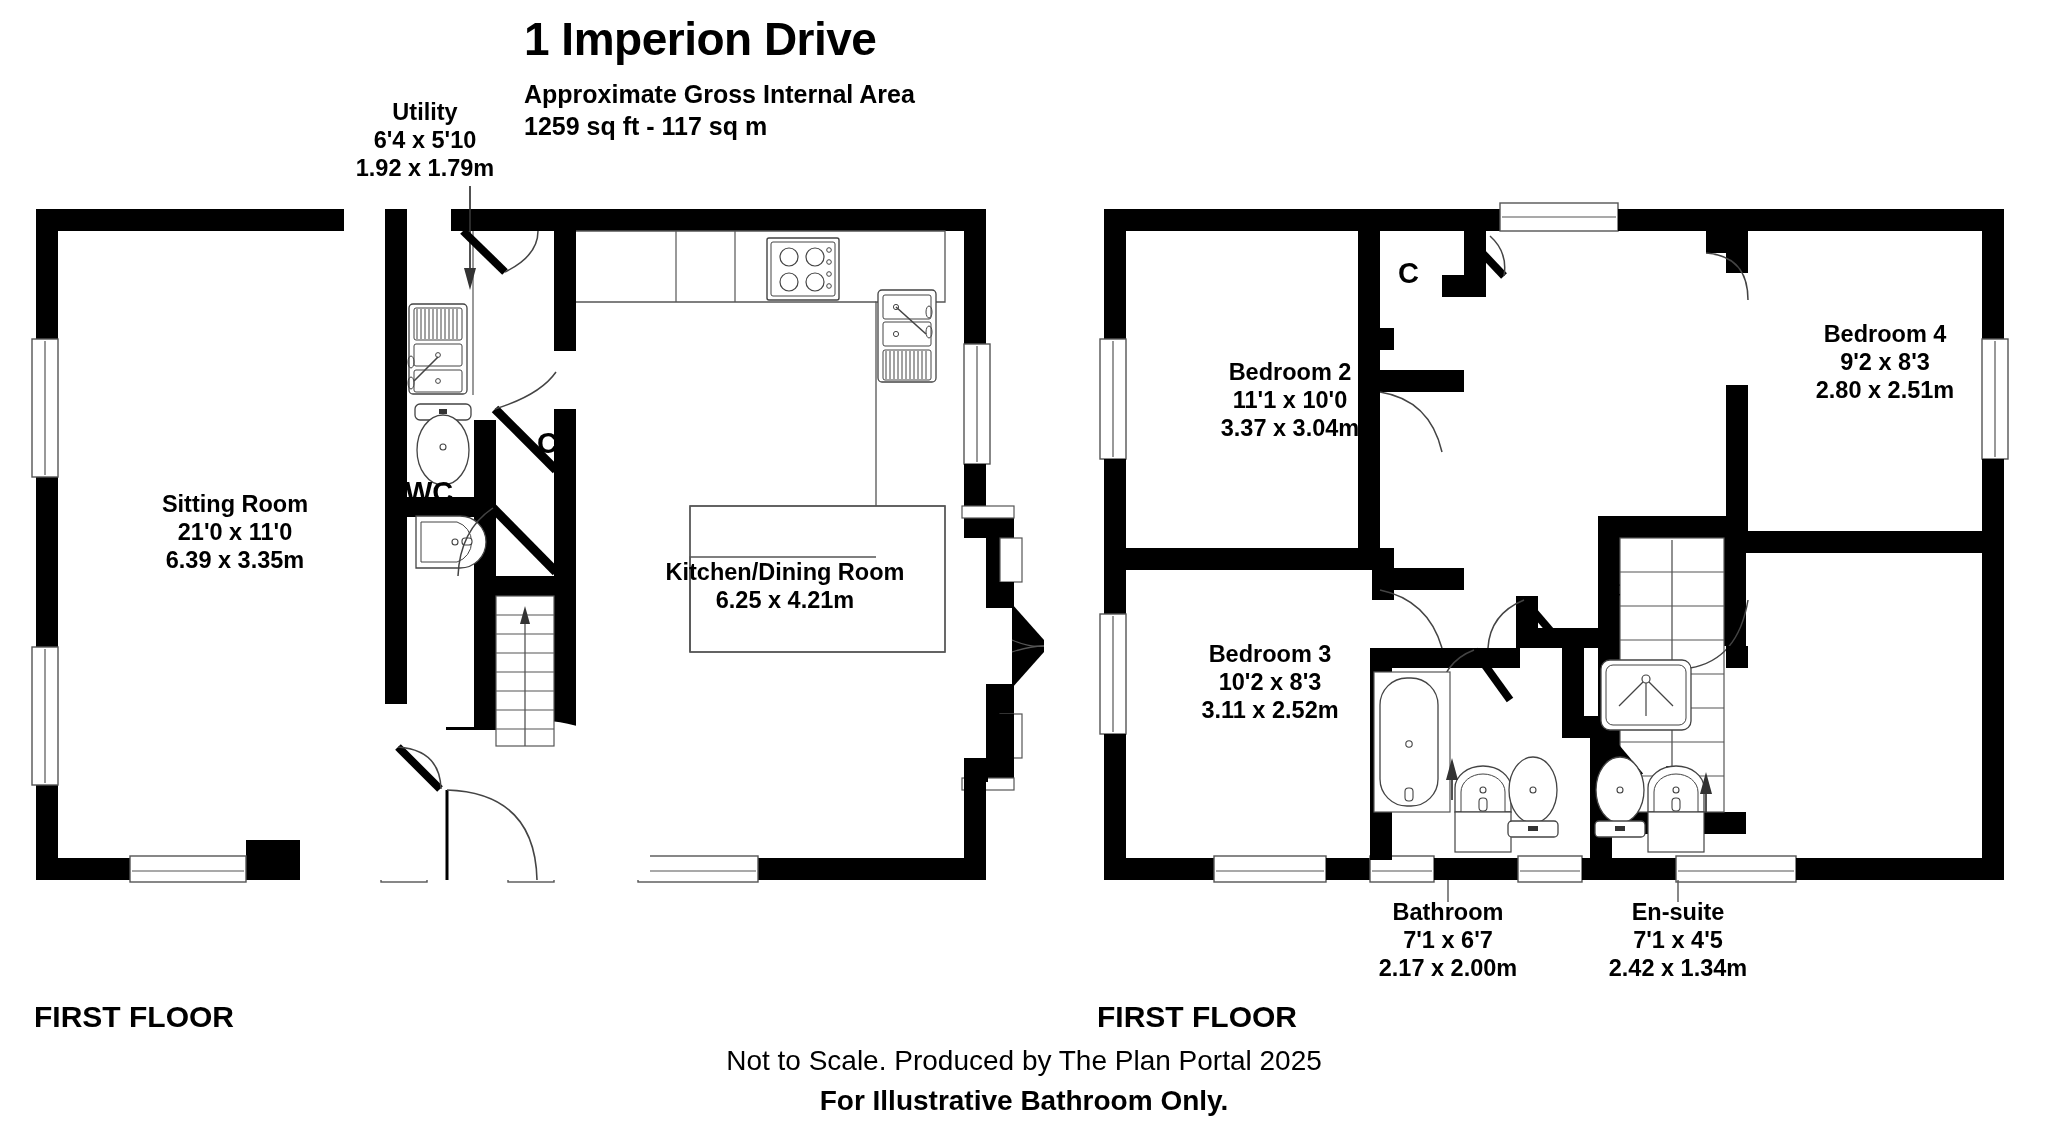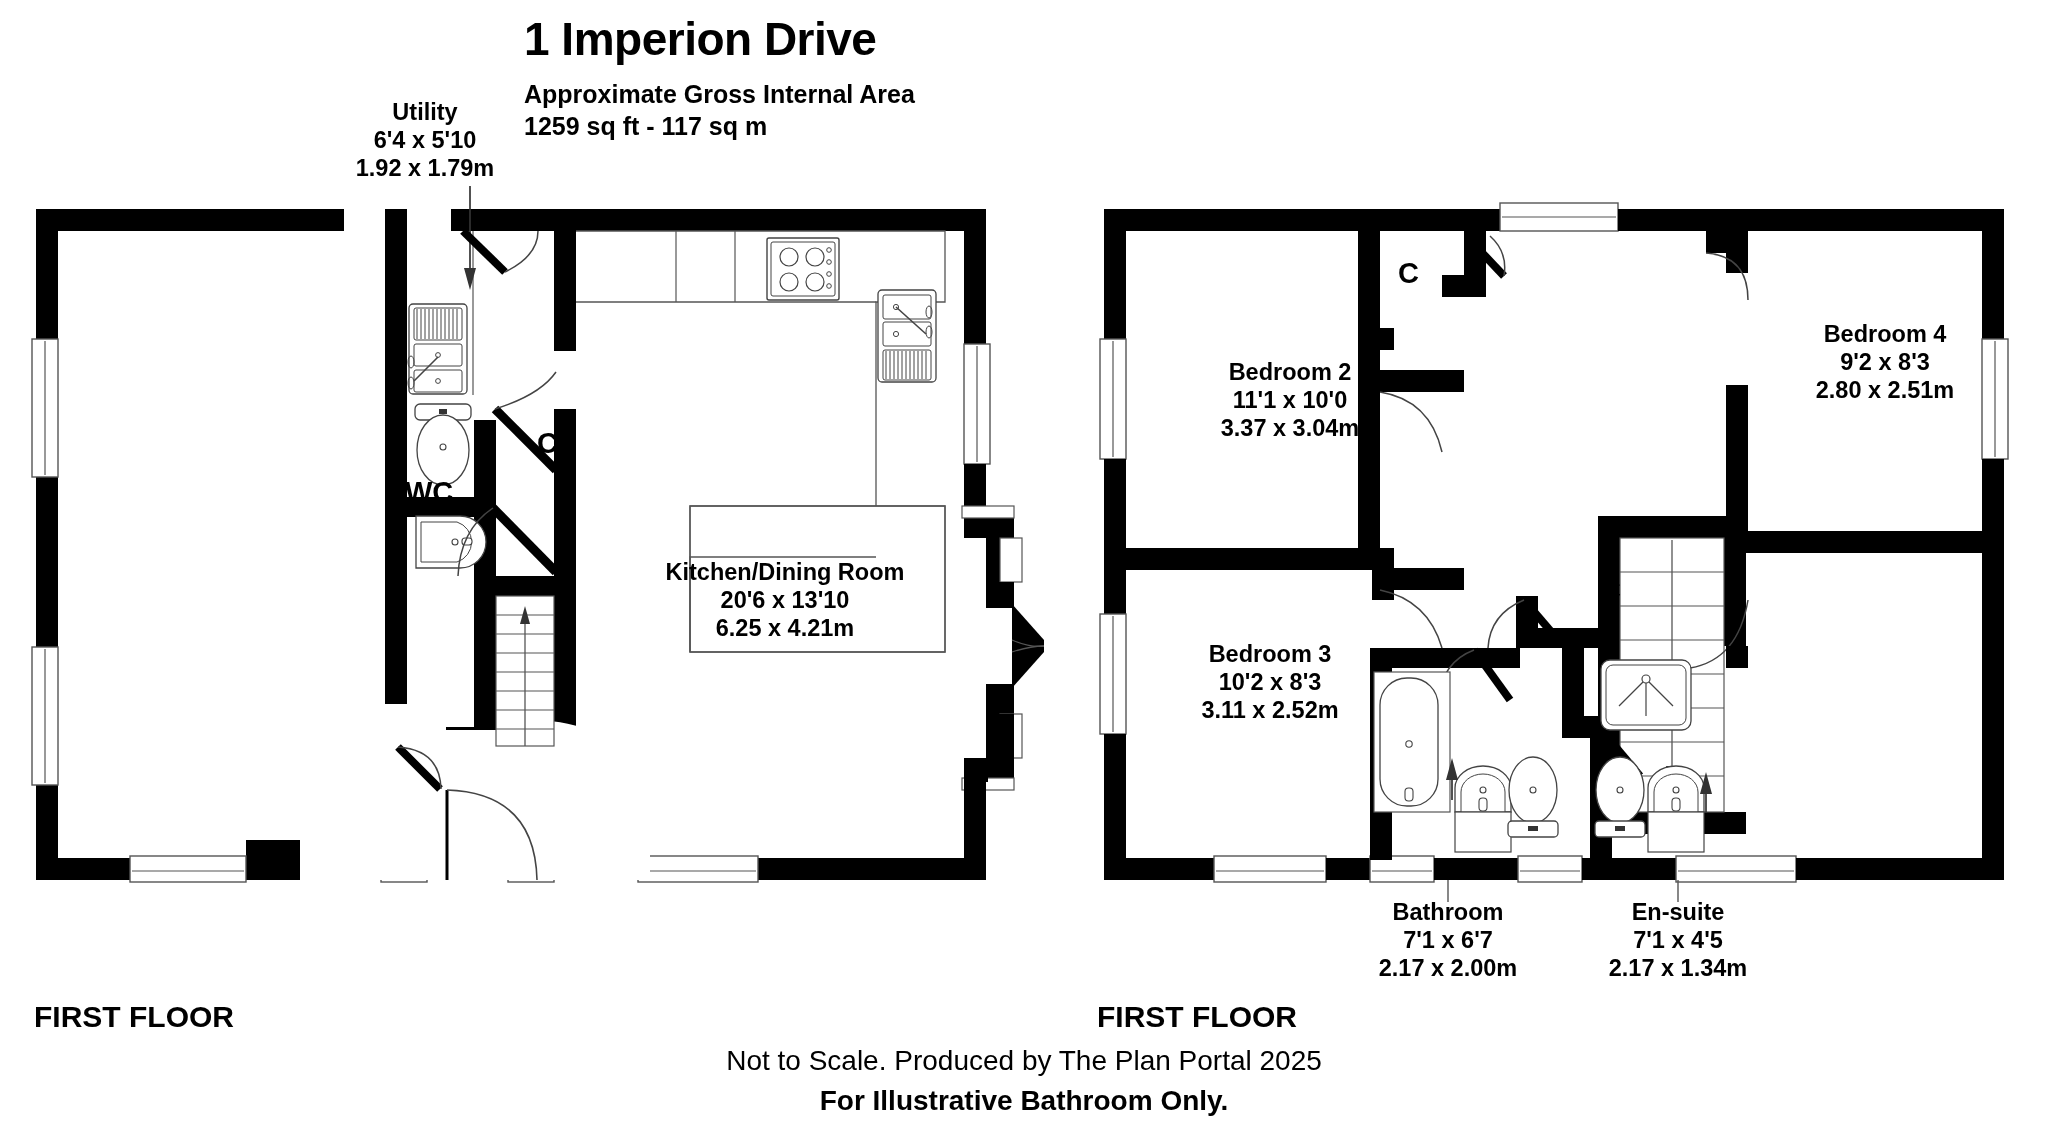--- a/index.html
+++ b/index.html
@@ -432,24 +432,28 @@
       <line x1="1678" y1="880" x2="1678" y2="902" stroke="#555" stroke-width="1.4"></line>
     </g>
   </svg>
 
   <div class="roomlbl" id="lbl-utility" style="left:295px;top:98px;width:260px;">
     <div class="nm">Utility</div>
     <div>6'4 x 5'10</div>
     <div>1.92 x 1.79m</div>
   </div>
 
+  <div class="roomlbl" id="lbl-sitting" style="left:105px;top:490px;width:260px;">
+    <div class="nm">Sitting Room</div>
+    <div>21'0 x 11'0</div>
+    <div>6.39 x 3.35m</div>
+  </div>
 
   <div class="roomlbl" id="lbl-kitchen" style="left:615px;top:558px;width:340px;">
     <div class="nm">Kitchen/Dining Room</div>
-    <div>20'6 x 13'10</div>
     <div>6.25 x 4.21m</div>
   </div>
 
   <div class="tag" id="tag-wc" style="left:405px;top:476px;">WC</div>
   <div class="tag" id="tag-c-ground" style="left:537px;top:427px;">C</div>
 
   <div class="roomlbl" id="lbl-bed2" style="left:1165px;top:358px;width:250px;">
     <div class="nm">Bedroom 2</div>
     <div>11'1 x 10'0</div>
     <div>3.37 x 3.04m</div>
@@ -470,21 +474,21 @@
 
   <div class="roomlbl" id="lbl-bathroom" style="left:1323px;top:898px;width:250px;">
     <div class="nm">Bathroom</div>
     <div>7'1 x 6'7</div>
     <div>2.17 x 2.00m</div>
   </div>
 
   <div class="roomlbl" id="lbl-ensuite" style="left:1553px;top:898px;width:250px;">
     <div class="nm">En-suite</div>
     <div>7'1 x 4'5</div>
-    <div>2.17 x 1.34m</div>
+    <div>2.42 x 1.34m</div>
   </div>
 
   <div class="tag" id="tag-c-first-top" style="left:1398px;top:257px;">C</div>
   <div class="tag" id="tag-c-first-low" style="left:1600px;top:574px;">C</div>
 
   <div class="floorlbl" id="ground-floor-label" style="left:34px;top:1000px;">FIRST FLOOR</div>
   <div class="floorlbl" id="first-floor-label" style="left:1097px;top:1000px;">FIRST FLOOR</div>
 
   <div class="footnote" id="foot1">Not to Scale. Produced by The Plan Portal 2025</div>
   <div class="footnote" id="foot2">For Illustrative Bathroom Only.</div>

